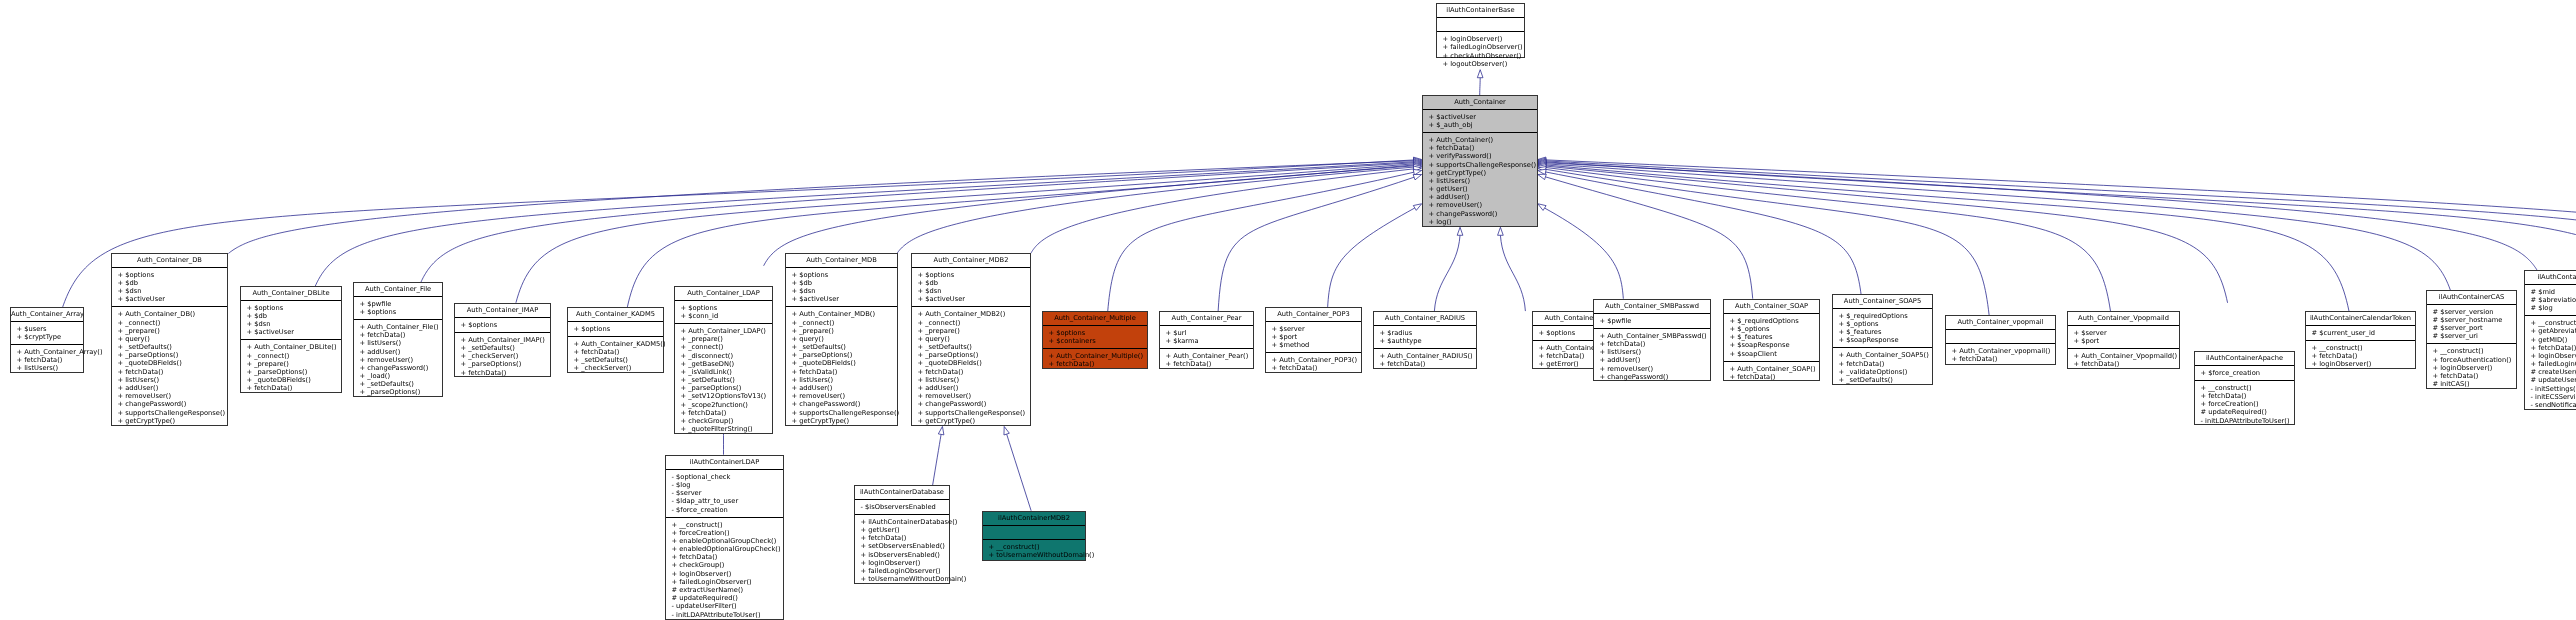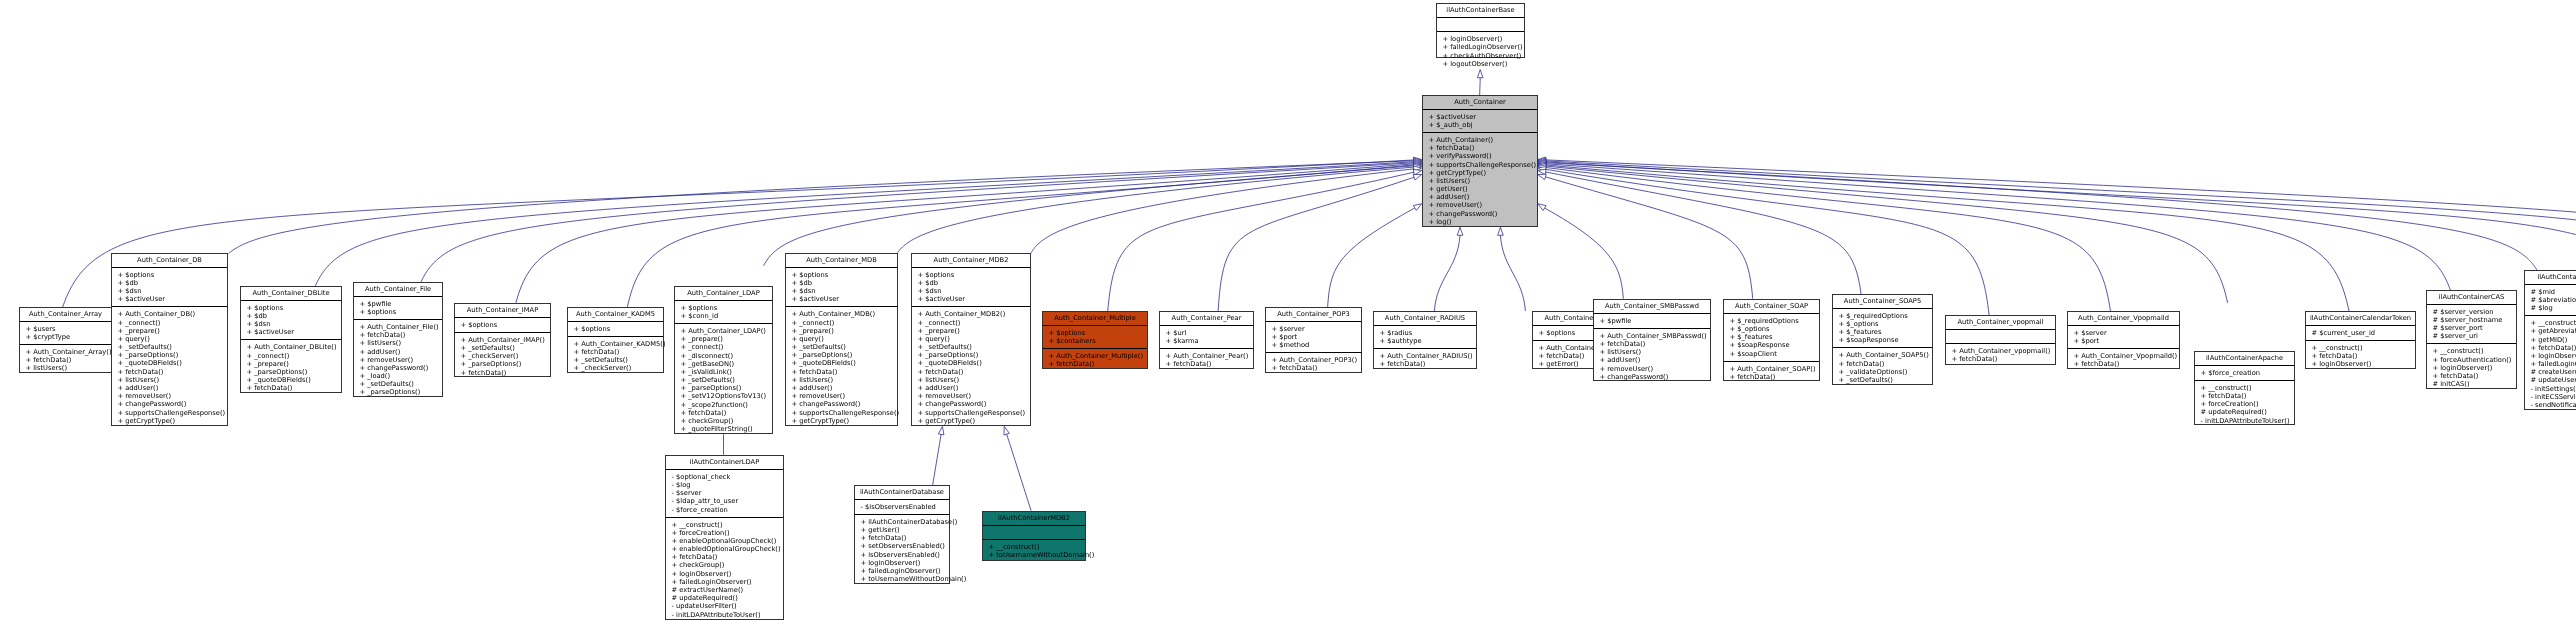--- a/index.html
+++ b/index.html
@@ -106,21 +106,21 @@
           <div class="row">+ supportsChallengeResponse()</div>
           <div class="row">+ getCryptType()</div>
           <div class="row">+ listUsers()</div>
           <div class="row">+ getUser()</div>
           <div class="row">+ addUser()</div>
           <div class="row">+ removeUser()</div>
           <div class="row">+ changePassword()</div>
           <div class="row">+ log()</div>
         </div>
       </div>
-      <div class="node" id="n_array" style="left: 19px; top: 307px; width: 93px; height: 66px; background: rgb(255, 255, 255);">
+      <div class="node" id="n_array" style="left: 10px; top: 307px; width: 74px; height: 66px; background: rgb(255, 255, 255);">
         <div class="title">Auth_Container_Array</div>
         <div class="sect">
           <div class="row">+ $users</div>
           <div class="row">+ $cryptType</div>
         </div>
         <div class="sect last">
           <div class="row">+ Auth_Container_Array()</div>
           <div class="row">+ fetchData()</div>
           <div class="row">+ listUsers()</div>
         </div>

